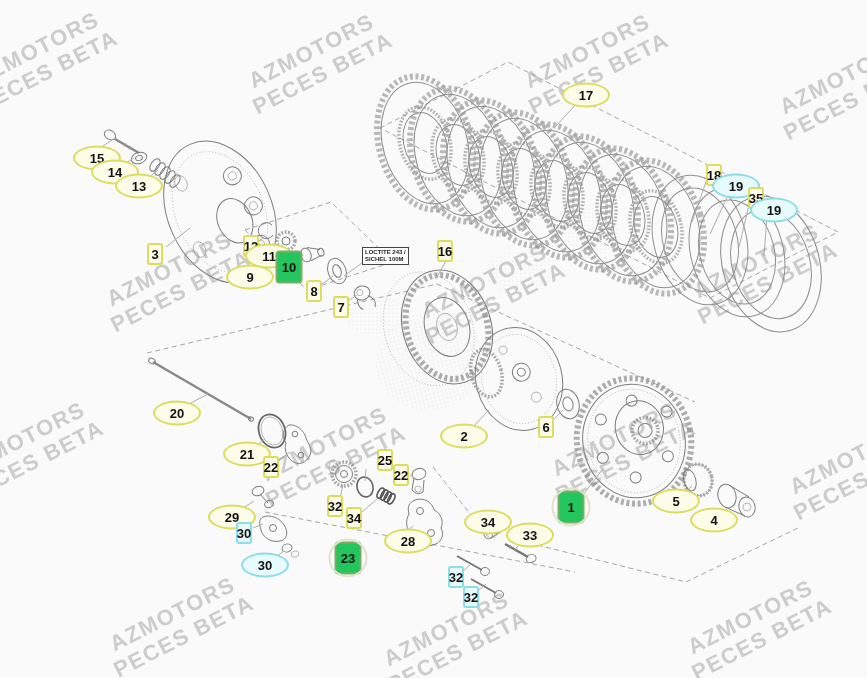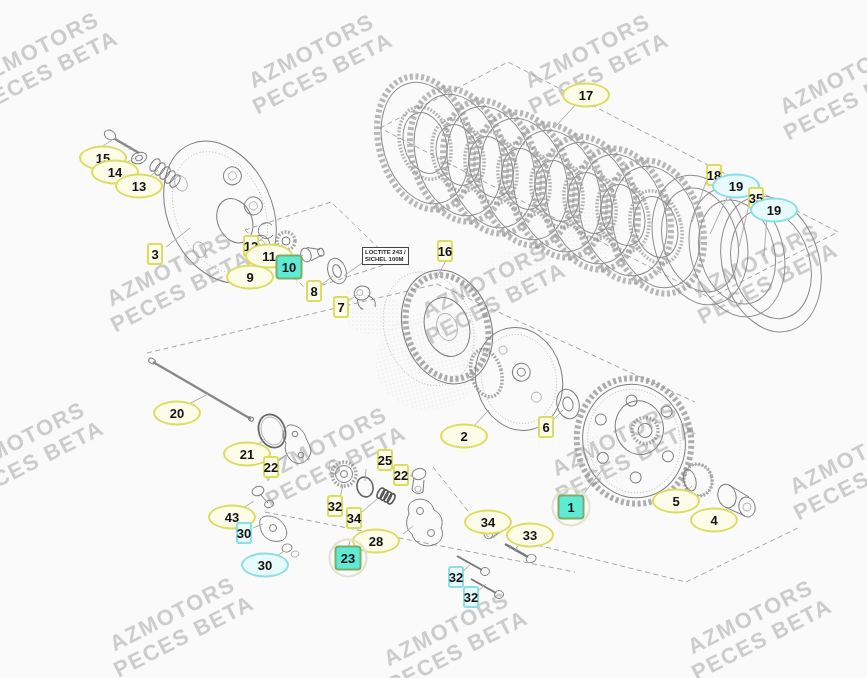--- a/index.html
+++ b/index.html
@@ -15,21 +15,21 @@
   .wm{position:absolute;z-index:2;transform:translate(-50%,-50%) rotate(-27deg);
       color:rgba(140,140,140,.42);font-weight:bold;font-size:22px;letter-spacing:1.5px;
       line-height:25px;white-space:nowrap;text-align:center;pointer-events:none;}
   .badge{position:absolute;z-index:3;display:flex;align-items:center;justify-content:center;
          transform:translate(-50%,-50%);font-weight:bold;font-size:13px;color:#111;
          box-sizing:border-box;cursor:pointer;}
   .b-circle{width:48px;height:25px;border-radius:50%;}
   .b-square{width:16px;height:22px;border-radius:3px;}
   .b-yellow{background:#fdfce8;border:2px solid #dcdc60;}
   .b-cyan{background:#e7fafc;border:2px solid #8bdde7;}
-  .b-green{background:#5eead4;border:2px solid #7cae62;border-radius:4px;width:27px;height:25px;}
+  .b-green{background:#22c55e;border:2px solid #7cae62;border-radius:4px;width:27px;height:33px;}
   .halo::before{content:"";position:absolute;width:35px;height:35px;border-radius:50%;
          border:2px solid #e2e1d0;z-index:-1;}
   #note{position:absolute;z-index:3;left:362px;top:247px;width:47px;background:#fff;
         border:1px solid #444;padding:1px 2px;box-sizing:border-box;}
   #note div{font-weight:bold;font-size:6px;line-height:7px;color:#222;letter-spacing:0;}
 </style>
 </head>
 <body>
 
 <div id="stage">
@@ -350,21 +350,21 @@
 <div class="wm" style="left:756px;top:628px">
       <div>AZMOTORS</div>
       <div>PECES BETA</div>
     </div>
 
 <div id="note">
   <div>LOCTITE 243 /</div>
   <div>SICHEL 100M</div>
 </div>
 
-<div class="badge b-circle b-yellow" style="left:103px;top:158px">15</div>
+<div class="badge b-circle b-yellow" style="left:97px;top:158px">15</div>
 <div class="badge b-circle b-yellow" style="left:115px;top:172px">14</div>
 <div class="badge b-circle b-yellow" style="left:139px;top:186px">13</div>
 <div class="badge b-square b-yellow" style="left:155px;top:254px">3</div>
 <div class="badge b-square b-yellow" style="left:251px;top:246px">12</div>
 <div class="badge b-circle b-yellow" style="left:269px;top:256px">11</div>
 <div class="badge b-green" style="left:289px;top:267px">10</div>
 <div class="badge b-circle b-yellow" style="left:250px;top:277px">9</div>
 <div class="badge b-square b-yellow" style="left:314px;top:291px">8</div>
 <div class="badge b-square b-yellow" style="left:341px;top:307px">7</div>
 <div class="badge b-square b-yellow" style="left:445px;top:251px">16</div>
@@ -373,22 +373,22 @@
 <div class="badge b-circle b-cyan" style="left:736px;top:186px">19</div>
 <div class="badge b-square b-yellow" style="left:756px;top:198px">35</div>
 <div class="badge b-circle b-cyan" style="left:774px;top:210px">19</div>
 <div class="badge b-circle b-yellow" style="left:177px;top:413px">20</div>
 <div class="badge b-circle b-yellow" style="left:247px;top:454px">21</div>
 <div class="badge b-square b-yellow" style="left:271px;top:467px">22</div>
 <div class="badge b-square b-yellow" style="left:385px;top:460px">25</div>
 <div class="badge b-square b-yellow" style="left:335px;top:506px">32</div>
 <div class="badge b-square b-yellow" style="left:354px;top:518px">34</div>
 <div class="badge b-square b-yellow" style="left:401px;top:475px">22</div>
-<div class="badge b-circle b-yellow" style="left:376px;top:541px">28</div>
-<div class="badge b-circle b-yellow" style="left:232px;top:517px">43</div>
+<div class="badge b-circle b-yellow" style="left:408px;top:541px">28</div>
+<div class="badge b-circle b-yellow" style="left:232px;top:517px">29</div>
 <div class="badge b-square b-cyan" style="left:244px;top:533px">30</div>
 <div class="badge b-circle b-cyan" style="left:265px;top:565px">30</div>
 <div class="badge b-green halo" style="left:348px;top:558px">23</div>
 <div class="badge b-circle b-yellow" style="left:464px;top:436px">2</div>
 <div class="badge b-square b-yellow" style="left:546px;top:427px">6</div>
 <div class="badge b-green halo" style="left:571px;top:507px">1</div>
 <div class="badge b-circle b-yellow" style="left:676px;top:501px">5</div>
 <div class="badge b-circle b-yellow" style="left:714px;top:520px">4</div>
 <div class="badge b-circle b-yellow" style="left:488px;top:522px">34</div>
 <div class="badge b-circle b-yellow" style="left:530px;top:535px">33</div>

